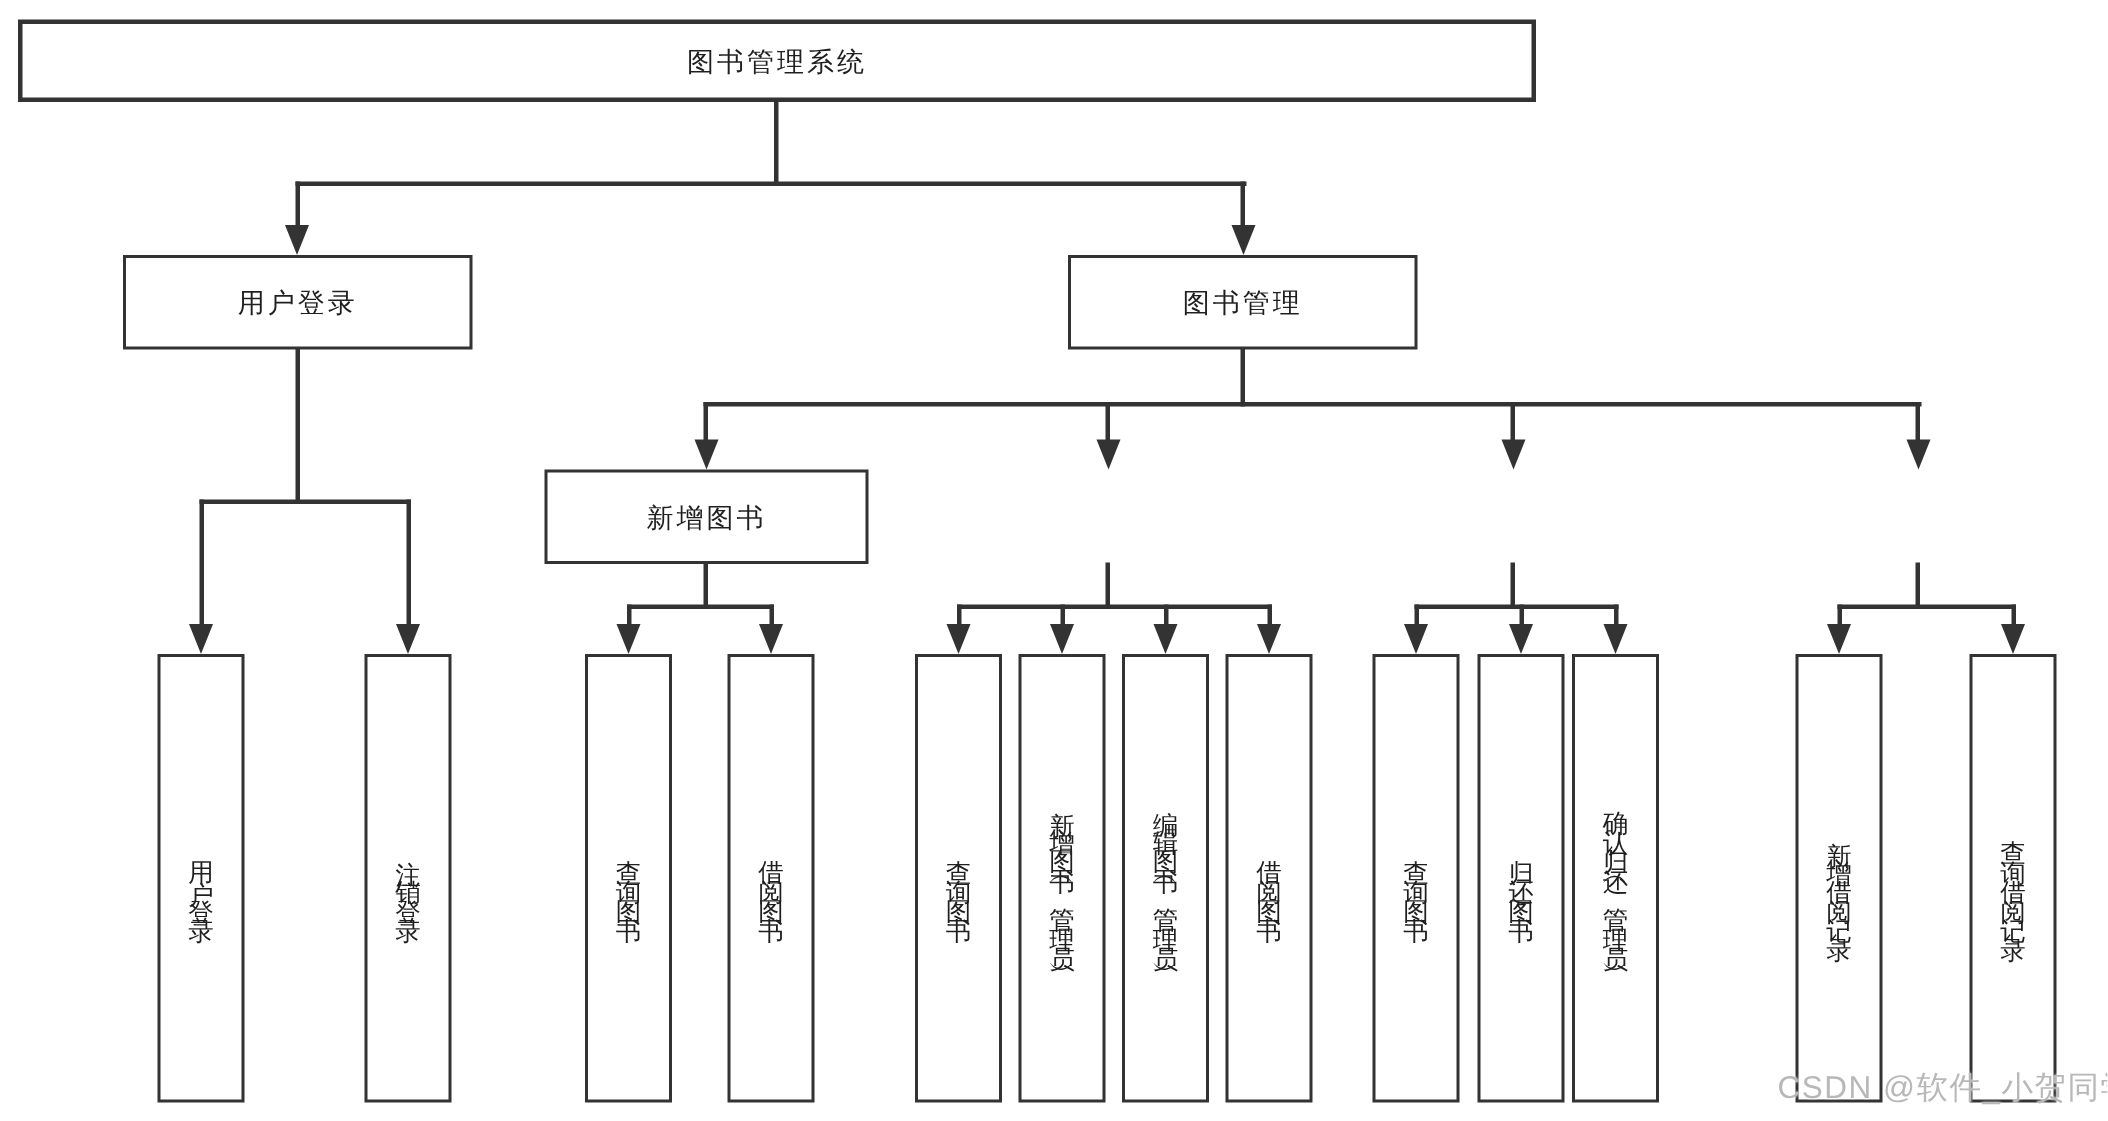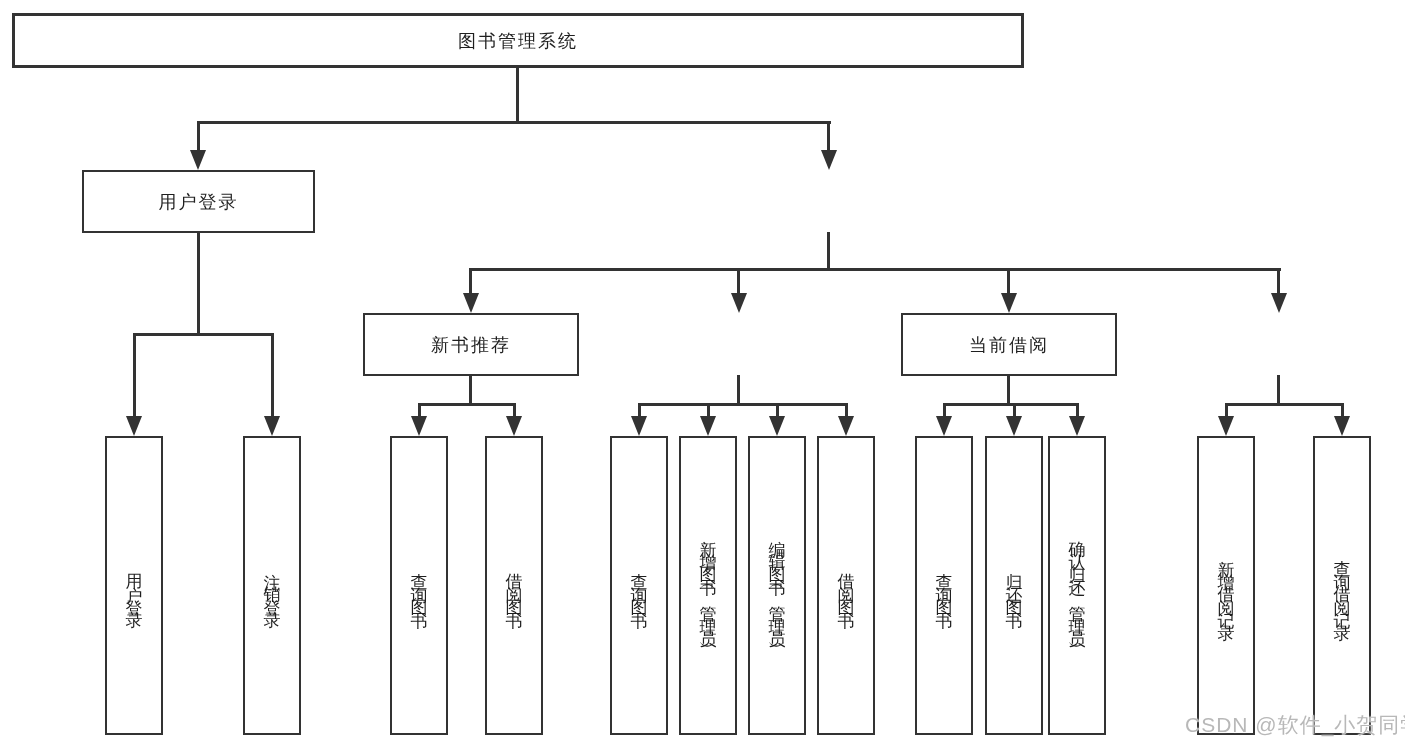--- a/index.html
+++ b/index.html
@@ -41,44 +41,44 @@
   <div class="vline" style="left:516px;top:67px;height:56px;"></div>
   <div class="hline" style="left:197px;top:121px;width:634px;"></div>
   <div class="vline" style="left:197px;top:121px;height:32px;"></div>
   <div class="arrowhead" style="left:190px;top:150px;"></div>
   <div class="vline" style="left:827px;top:121px;height:32px;"></div>
   <div class="arrowhead" style="left:821px;top:150px;"></div>
 
   <div class="box" style="left:82px;top:170px;width:233px;height:63px;">
     <span class="hlabel">用户登录</span>
   </div>
+  <div class="box" style="left:712px;top:170px;width:233px;height:63px;">
+    <span class="hlabel">图书管理</span>
+  </div>
 
   <div class="vline" style="left:197px;top:232px;height:103px;"></div>
   <div class="hline" style="left:133px;top:333px;width:141px;"></div>
   <div class="vline" style="left:133px;top:333px;height:85px;"></div>
   <div class="arrowhead" style="left:126px;top:416px;"></div>
   <div class="vline" style="left:271px;top:333px;height:85px;"></div>
   <div class="arrowhead" style="left:264px;top:416px;"></div>
 
   <div class="vline" style="left:827px;top:232px;height:39px;"></div>
   <div class="hline" style="left:469px;top:268px;width:812px;"></div>
   <div class="vline" style="left:469px;top:268px;height:27px;"></div>
   <div class="arrowhead" style="left:463px;top:293px;"></div>
   <div class="vline" style="left:737px;top:268px;height:27px;"></div>
   <div class="arrowhead" style="left:731px;top:293px;"></div>
   <div class="vline" style="left:1007px;top:268px;height:27px;"></div>
   <div class="arrowhead" style="left:1001px;top:293px;"></div>
   <div class="vline" style="left:1277px;top:268px;height:27px;"></div>
   <div class="arrowhead" style="left:1271px;top:293px;"></div>
 
   <div class="box" style="left:363px;top:313px;width:216px;height:63px;">
-    <span class="hlabel">新书推荐</span>
-  </div>
-  <div class="box" style="left:901px;top:313px;width:216px;height:63px;">
-    <span class="hlabel">当前借阅</span>
+    <span class="hlabel">新增图书</span>
   </div>
 
   <div class="vline" style="left:469px;top:375px;height:31px;"></div>
   <div class="hline" style="left:418px;top:403px;width:98px;"></div>
   <div class="vline" style="left:418px;top:403px;height:15px;"></div>
   <div class="arrowhead" style="left:411px;top:416px;"></div>
   <div class="vline" style="left:513px;top:403px;height:15px;"></div>
   <div class="arrowhead" style="left:506px;top:416px;"></div>
 
   <div class="vline" style="left:737px;top:375px;height:31px;"></div>

